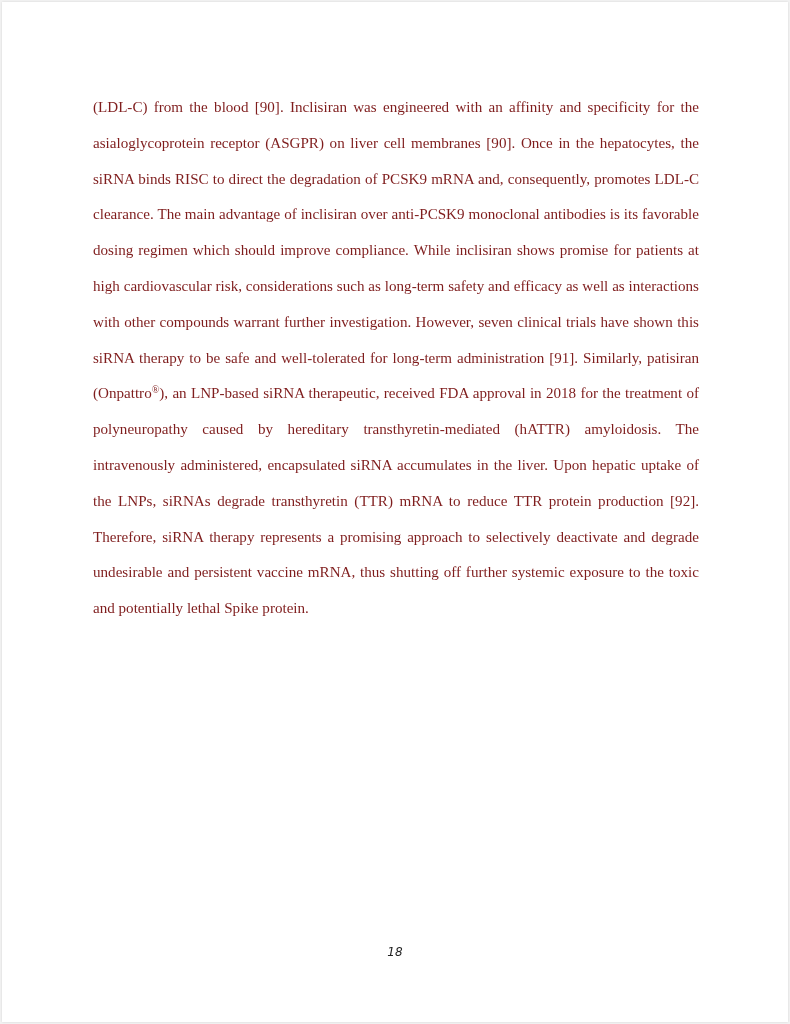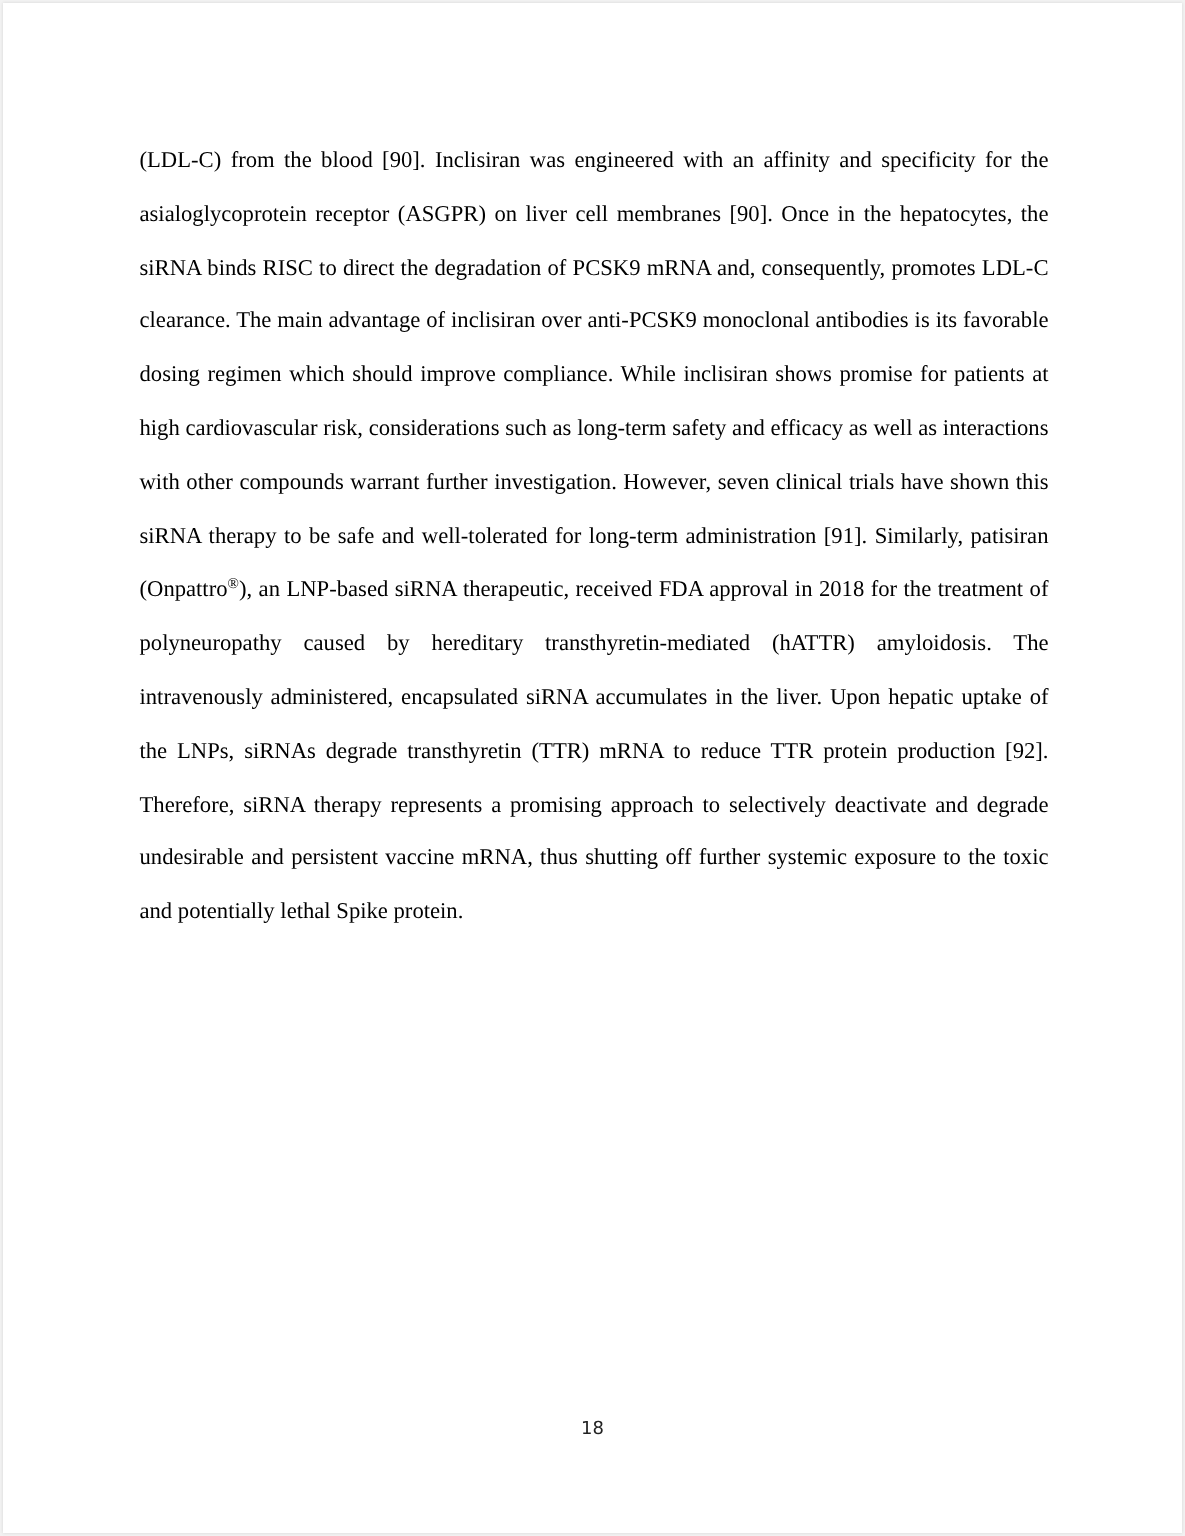--- a/index.html
+++ b/index.html
@@ -24,38 +24,39 @@
     }
     .body-text {
       position: absolute;
       left: 91px;
       top: 88px;
       width: 606px;
       margin: 0;
       font-family: "Liberation Serif", serif;
       font-size: 15.1px;
       line-height: 35.8px;
-      color: #000000;
+      color: #7f1d1d;
       text-align: justify;
       text-align-last: left;
     }
     .body-text sup {
       font-size: 10px;
       line-height: 0;
       vertical-align: 5px;
     }
     .page-number {
       position: absolute;
       left: 0;
       width: 786px;
       top: 943px;
       text-align: center;
       font-family: "DejaVu Sans", sans-serif;
       font-size: 12px;
       color: #222222;
+      font-style: italic;
     }
   </style>
 </head>
 <body>
 
 <div class="page">
   <p class="body-text"><span>(LDL-C) from the blood [90]. Inclisiran was engineered with an affinity and specificity for the asialoglycoprotein receptor (ASGPR) on liver cell membranes [90]. Once in the hepatocytes, the siRNA binds RISC to direct the degradation of PCSK9 mRNA and, consequently, promotes LDL-C clearance. The main advantage of inclisiran over anti-PCSK9 monoclonal antibodies is its favorable dosing regimen which should improve compliance. While inclisiran shows promise for patients at high cardiovascular risk, considerations such as long-term safety and efficacy as well as interactions with other compounds warrant further investigation. However, seven clinical trials have shown this siRNA therapy to be safe and well-tolerated for long-term administration [91]. Similarly, patisiran (Onpattro</span><sup>®</sup><span>), an LNP-based siRNA therapeutic, received FDA approval in 2018 for the treatment of polyneuropathy caused by hereditary transthyretin-mediated (hATTR) amyloidosis. The intravenously administered, encapsulated siRNA accumulates in the liver. Upon hepatic uptake of the LNPs, siRNAs degrade transthyretin (TTR) mRNA to reduce TTR protein production [92]. Therefore, siRNA therapy represents a promising approach to selectively deactivate and degrade undesirable and persistent vaccine mRNA, thus shutting off further systemic exposure to the toxic and potentially lethal Spike protein.</span></p>
   <div class="page-number">18</div>
 </div>
 

